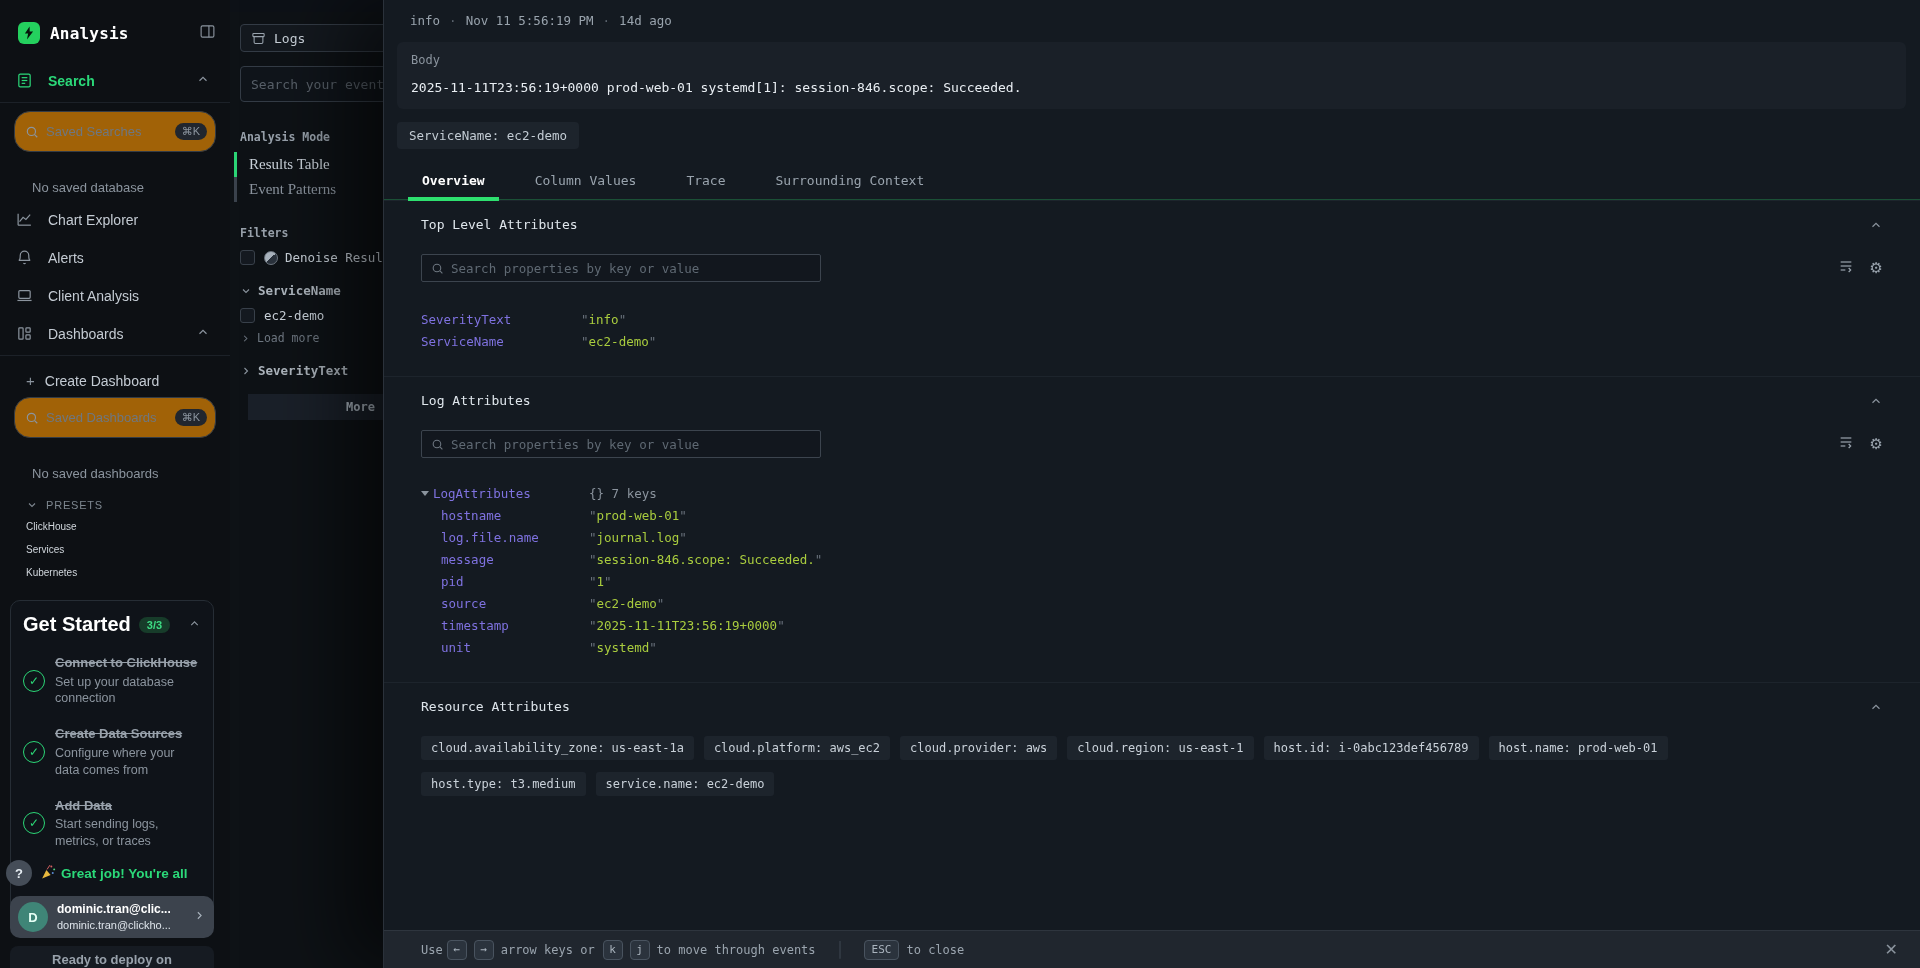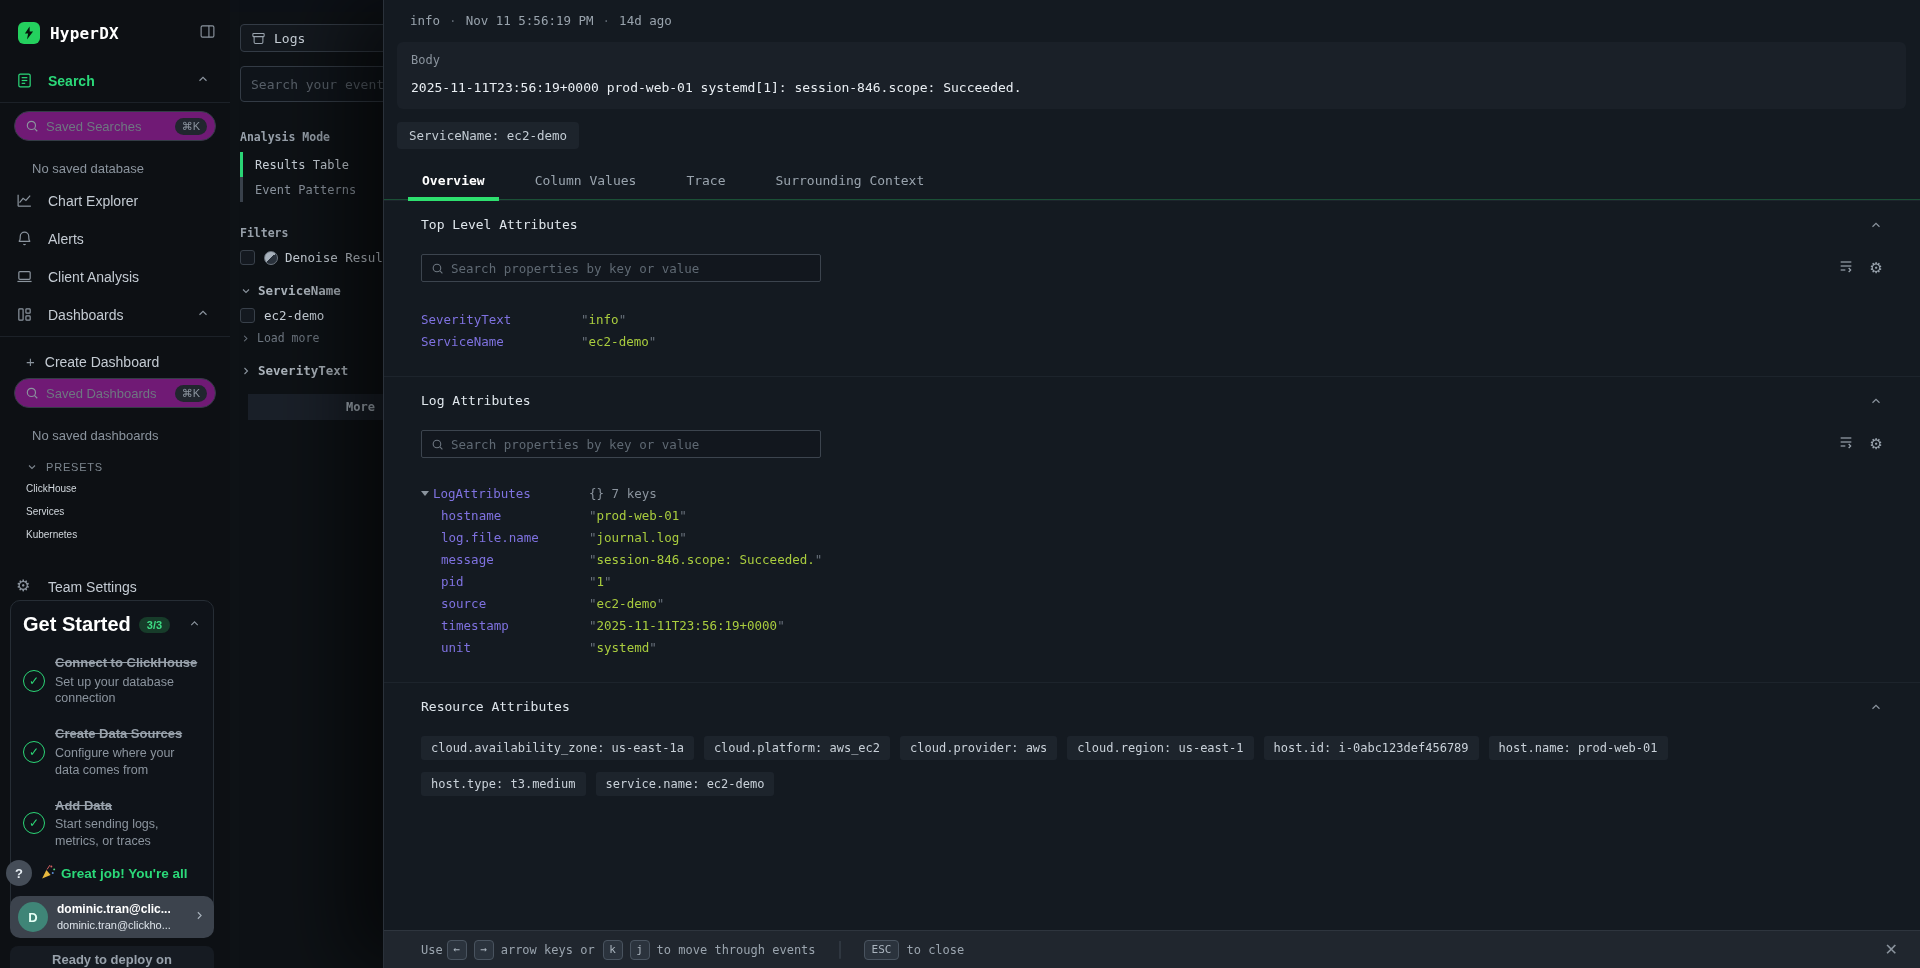--- a/index.html
+++ b/index.html
@@ -14,21 +14,21 @@
   .logo-box { width:22px; height:22px; border-radius:6px; background:#24d05e; display:flex; align-items:center; justify-content:center; margin-right:10px; }
   .logo-text { color:#ffffff; font-weight:bold; font-size:16px; letter-spacing:.2px; font-family:"DejaVu Sans Mono",monospace; }
   .sb-head .spacer { flex:1; }
   .panel-toggle { color:#8b949e; }
   .sb-row { display:flex; align-items:center; padding:10px 16px; color:#c4cbd3; font-size:14px; }
   .sb-row .ic { width:18px; height:18px; margin-right:14px; color:#8b949e; display:inline-flex; }
   .sb-row.active { color:#2bd979; font-weight:bold; }
   .sb-row.active .ic { color:#2bd979; }
   .sb-row .spacer { flex:1; }
   .sb-div { border-top:1px solid #1c2128; margin:2px 0 8px 0; }
-  .pill { display:flex; align-items:center; margin:4px 14px 8px 14px; height:30px; border:1px solid #343c46; background:#701a75; border-radius:16px; padding:0 8px 0 10px; }
+  .pill { display:flex; align-items:center; margin:4px 14px 16px 14px; height:41px; border:1px solid #343c46; background:#a16207; border-radius:16px; padding:0 8px 0 10px; }
   .pill .mag { color:#8b949e; margin-right:7px; display:inline-flex; }
   .pill input { flex:1; min-width:0; background:transparent; border:none; outline:none; color:#c9d1d9; font-size:13px; font-family:"Liberation Sans",sans-serif; }
   .pill input::placeholder { color:#6e7781; }
   .kbd-badge { color:#8b949e; font-size:11px; background:#21262e; border-radius:10px; padding:2px 7px; }
   .muted-line { color:#8b949e; font-size:13px; padding:12px 16px 6px 32px; }
   .create-row { display:flex; align-items:center; color:#c4cbd3; font-size:14px; padding:8px 16px 4px 26px; }
   .create-row .plus { color:#8b949e; margin-right:10px; font-size:15px; }
   .presets-head { display:flex; align-items:center; color:#7d868f; font-size:11px; letter-spacing:.8px; padding:12px 16px 4px 26px; }
   .presets-head .ic { margin-right:8px; display:inline-flex; color:#7d868f; }
   .preset-item { color:#d0d6dc; font-size:10px; padding:6px 16px 6px 26px; }
@@ -58,21 +58,21 @@
   .ready-strip { position:absolute; left:10px; top:946px; width:204px; height:30px; background:#161b22; border-radius:8px 8px 0 0; display:flex; justify-content:center; padding-top:6px; color:#98a1ab; font-size:13px; font-weight:bold; }
 
   
   #midpanel { position:absolute; left:230px; top:12px; width:153px; height:968px; background:#0e1216; overflow:hidden; }
   .src-btn { display:flex; align-items:center; margin:12px 0 0 10px; width:170px; height:28px; border:1px solid #343c46; background:#14191f; border-radius:4px; padding:0 10px; color:#c9d1d9; font-size:13px; }
   .src-btn .ic { margin-right:8px; color:#9aa4ae; display:inline-flex; }
   .mid-search { margin:14px 0 0 10px; width:190px; height:36px; border:1px solid #343c46; background:#10151b; border-radius:4px; display:flex; align-items:center; padding:0 10px; }
   .mid-search input { width:100%; background:transparent; border:none; outline:none; color:#c9d1d9; font-size:13px; font-family:"DejaVu Sans Mono",monospace; }
   .mid-search input::placeholder { color:#586069; }
   .mid-label { color:#98a1ab; font-weight:bold; font-size:11.5px; margin:28px 0 8px 10px; }
-  .mode-item { display:flex; align-items:center; margin-left:10px; height:25px; color:#8b949e; font-size:12px; }
+  .mode-item { display:flex; align-items:center; margin-left:4px; height:25px; color:#8b949e; font-size:15px;font-family:Liberation Serif, serif; }
   .mode-item .bar { width:3px; height:25px; background:#3a424c; margin-right:12px; }
   .mode-item.active { color:#c9d1d9; }
   .mode-item.active .bar { background:#2bd576; }
   .filters-label { margin-top:24px; }
   .chk-row { display:flex; align-items:center; margin:10px 0 0 10px; color:#c9d1d9; font-size:12.5px; white-space:nowrap; }
   .chk { width:15px; height:15px; border:1px solid #39414b; background:#151a21; border-radius:3px; margin-right:9px; flex:0 0 15px; }
   .half-circle { width:14px; height:14px; border-radius:50%; background:linear-gradient(135deg,#aab4be 50%,#2a323c 50%); border:1px solid #6e7781; margin-right:7px; flex:0 0 14px; }
   .grp-row { display:flex; align-items:center; margin:18px 0 0 10px; color:#adb5bd; font-weight:bold; font-size:12.5px; }
   .grp-row .ic { color:#8b949e; margin-right:6px; display:inline-flex; }
   .load-more { display:flex; align-items:center; color:#6e7781; font-size:11.5px; margin:8px 0 0 10px; }
@@ -134,21 +134,21 @@
 
 <div id="app">
 
   <aside id="sidebar">
     <div class="sb-head">
       <span class="logo-box">
         <svg width="14" height="14" viewBox="0 0 24 24">
             <path d="M13 1 L5 13 H10.5 L8.5 23 L19 9.5 H13.2 Z" fill="#07140c"></path>
           </svg>
       </span>
-      <span class="logo-text">HyperDX</span>
+      <span class="logo-text">Analysis</span>
       <span class="spacer"></span>
       <span class="panel-toggle">
         <svg width="17" height="17" viewBox="0 0 24 24" fill="none" stroke="currentColor" stroke-width="1.6">
             <rect x="3" y="4" width="18" height="16" rx="2"></rect>
             <line x1="14" y1="4" x2="14" y2="20"></line>
           </svg>
       </span>
     </div>
 
     <div class="sb-row active">

